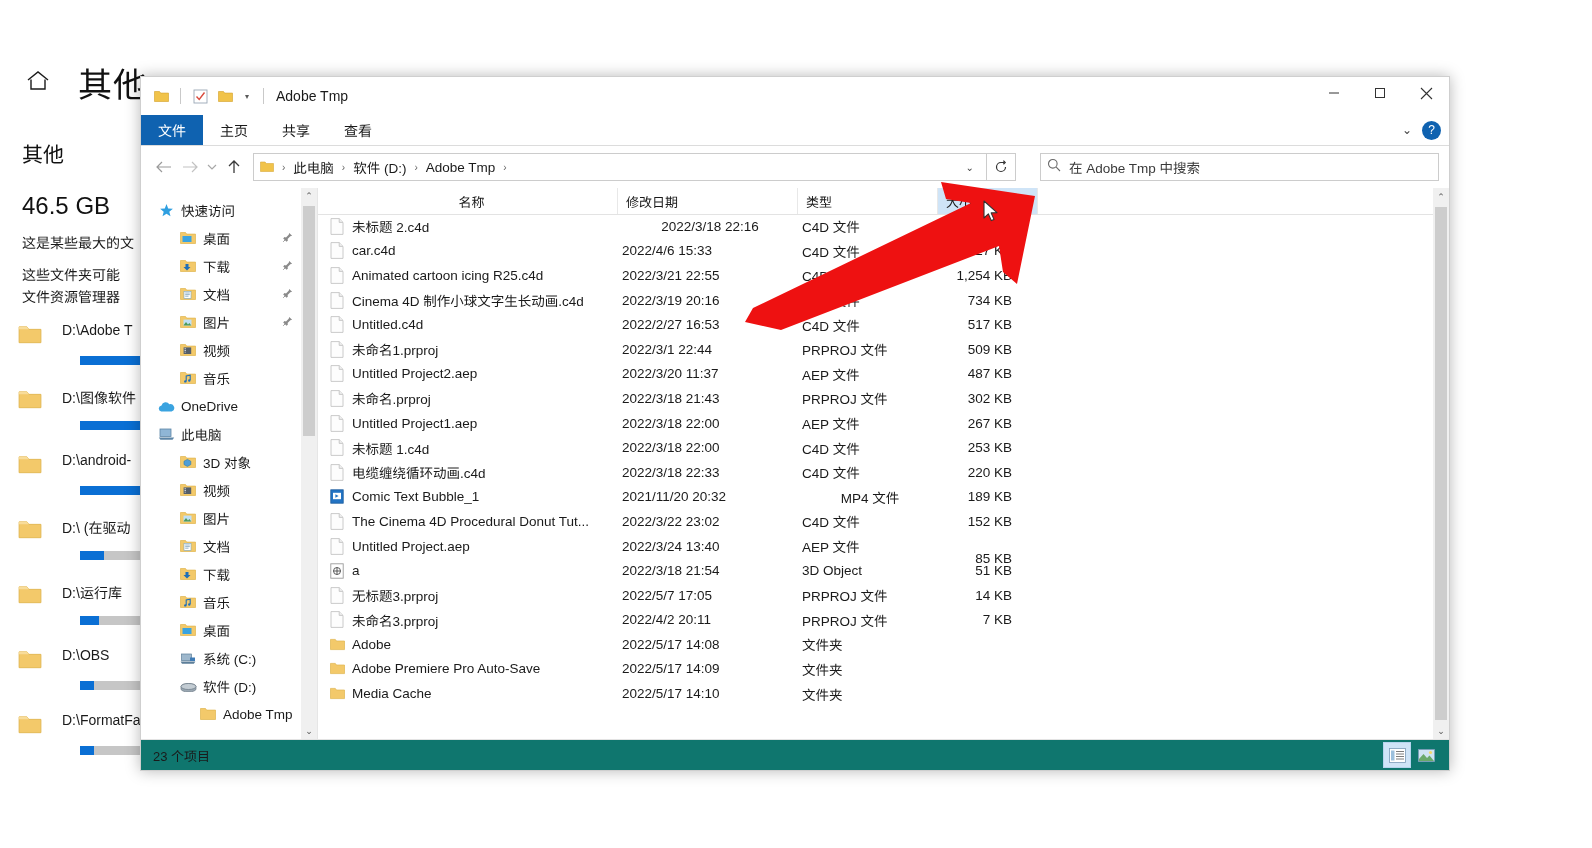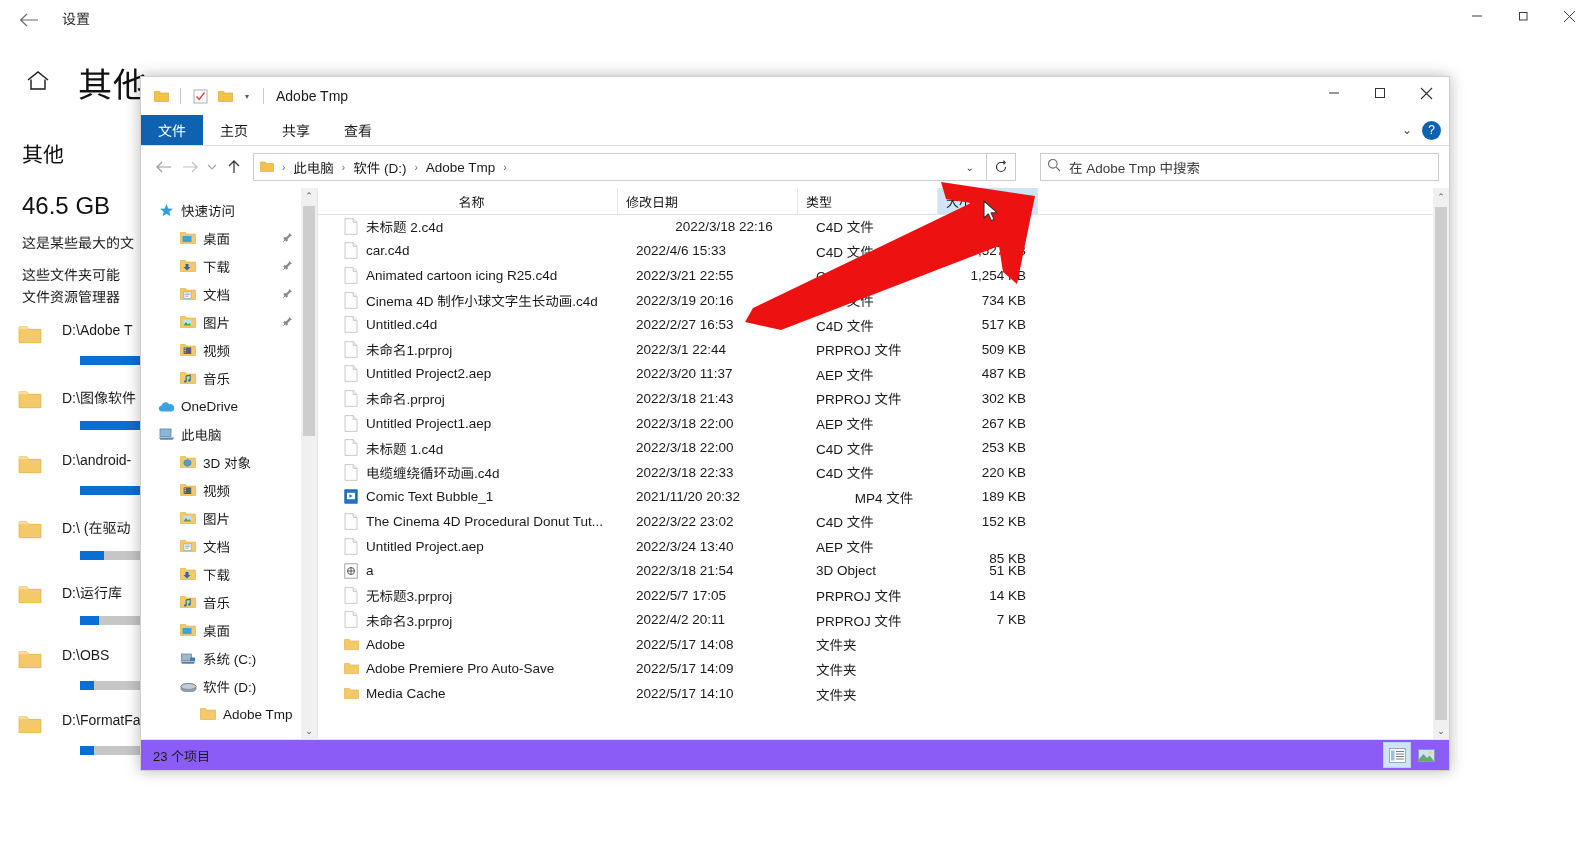--- a/index.html
+++ b/index.html
@@ -214,21 +214,21 @@
     padding-left: 8px; position: relative;
     box-sizing: border-box;
   }
   .colh.sorted { background: #cfe4f7; }
   .colh .sortmark {
     position: absolute; left: 50%; top: -4px; transform: translateX(-50%);
     font-size: 9px; color: #4a4a4a;
   }
   .colh .colcaret { position: absolute; right: 6px; font-size: 9px; color: #555; }
 
-  .rows { position: absolute; left: 0; right: 16px; top: 26px; bottom: 0; overflow: hidden; padding-left: 14px; }
+  .rows { position: absolute; left: 0; right: 16px; top: 26px; bottom: 0; overflow: hidden; }
   .row {
     height: 24.6px; display: flex; align-items: center;
     font-size: 13.5px; color: #1a1a1a; white-space: nowrap;
   }
   .c-name { display: flex; align-items: center; padding-left: 8px; box-sizing: border-box; overflow: hidden; }
   .c-name .ricon { width: 22px; flex: 0 0 22px; display: flex; align-items: center; justify-content: center; }
   .c-name .rlabel { margin-left: 4px; overflow: hidden; text-overflow: ellipsis; }
   .c-date { box-sizing: border-box; padding-left: 4px; }
   .c-type { box-sizing: border-box; padding-left: 4px; }
   .c-size { box-sizing: border-box; text-align: right; padding-right: 26px; }
@@ -245,65 +245,40 @@
   .file-sb .fsb-dn { bottom: 0; }
   .file-sb .fsb-thumb {
     position: absolute; left: 2px; top: 19px; width: 12px; bottom: 19px; background: #cdcdcd;
   }
 
   
   .ex-status {
     height: 30px; flex: 0 0 30px;
     border-top: 1px solid #e3e3e3;
     display: flex; align-items: center; padding: 0 12px;
-    background: #8b5cf6; position: relative;
+    background: #0f766e; position: relative;
   }
   .status-count { font-size: 13px; color: #1a1a1a; }
   .view-btns { position: absolute; right: 10px; top: 2px; display: flex; gap: 2px; align-items: center; }
   .view-btn { width: 26px; height: 24px; display: flex; align-items: center; justify-content: center; }
   .view-btn.active { background: #cfe4f7; border: 1px solid #b6d4ee; }
 
   
   .red-arrow { position: absolute; left: 735px; top: 180px; pointer-events: none; }
 
   
   .cursor { position: absolute; left: 983px; top: 200px; pointer-events: none; }
 </style>
 </head>
 <body>
 
 <div id="root">
 
   <div class="settings-window">
 
-    <div class="settings-titlebar">
-      <div class="st-back">
-        <svg width="20" height="14" viewBox="0 0 20 14">
-          <path d="M8 1 L1.6 7 L8 13 M1.6 7 H19" stroke="#6b6b6b" stroke-width="1.2" fill="none"></path>
-        </svg>
-      </div>
-      <div class="st-title">设置</div>
-      <div class="st-wincontrols">
-        <div class="st-wc">
-          <svg width="12" height="12" viewBox="0 0 12 12">
-              <path d="M1 6 H11" stroke="#3c3c3c" stroke-width="1"></path>
-            </svg>
-        </div>
-        <div class="st-wc">
-          <svg width="12" height="12" viewBox="0 0 12 12">
-            <rect x="2.5" y="2.5" width="7.5" height="7.5" stroke="#3c3c3c" stroke-width="1" fill="none"></rect>
-          </svg>
-        </div>
-        <div class="st-wc close">
-          <svg width="13" height="13" viewBox="0 0 13 13">
-            <path d="M1 1 L12 12 M12 1 L1 12" stroke="#3c3c3c" stroke-width="1"></path>
-          </svg>
-        </div>
-      </div>
-    </div>
 
     <div class="settings-home-row">
       <span class="home-glyph">
         <svg width="24" height="22" viewBox="0 0 24 22">
           <path d="M2 10 L12 2 L22 10" stroke="#1a1a1a" stroke-width="1.4" fill="none"></path>
           <path d="M5 9.5 V19 H19 V9.5" stroke="#1a1a1a" stroke-width="1.4" fill="none"></path>
         </svg>
       </span>
       <span class="settings-h1">其他</span>
     </div>

